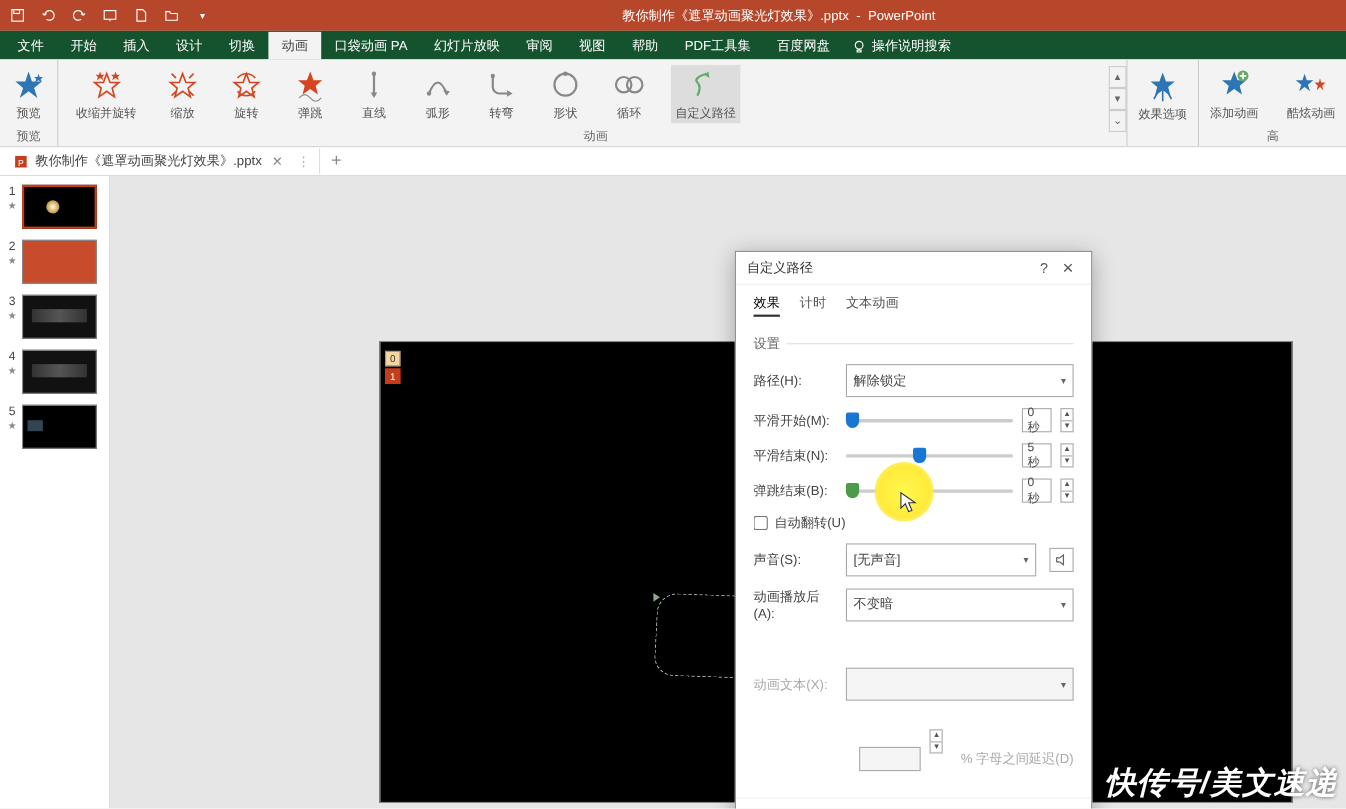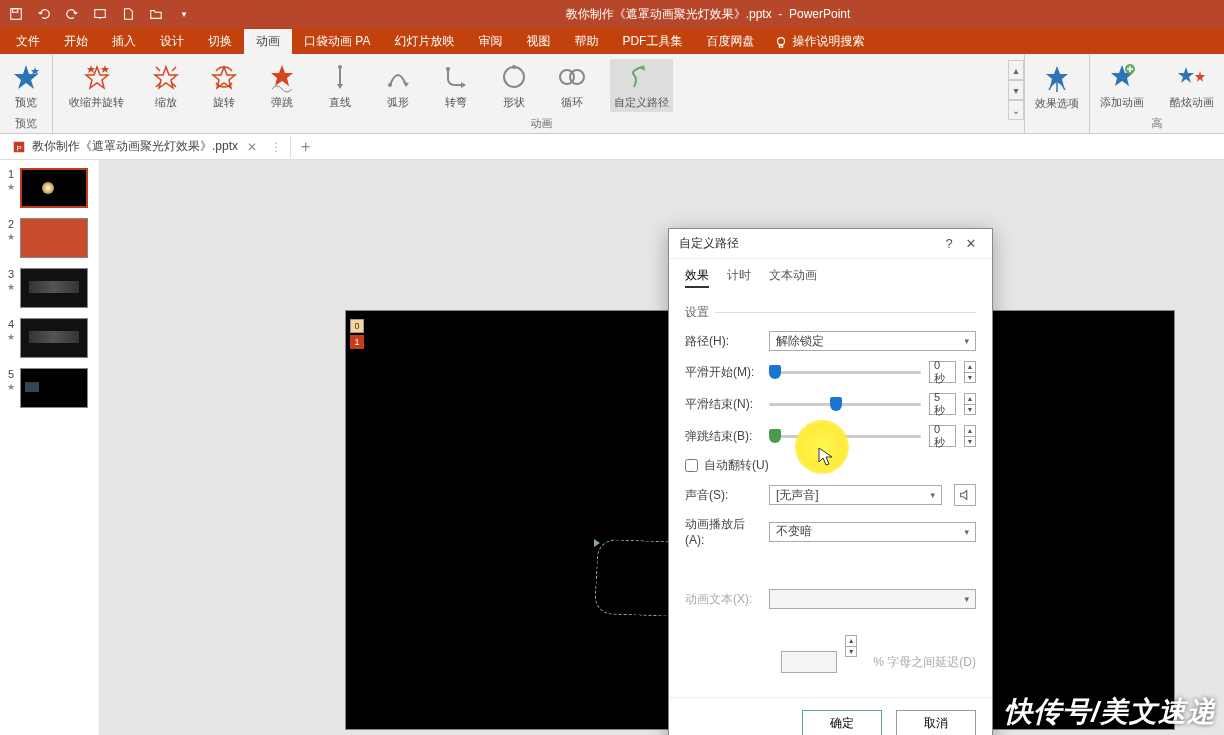--- a/index.html
+++ b/index.html
@@ -6,21 +6,21 @@
 body { background: #fff; width: 1224px; height: 735px; overflow: hidden; position: relative; }
 
 
 .titlebar { background: #B7472A; height: 28px; display: flex; align-items: center; padding: 0 4px; }
 .qat { display: flex; gap: 4px; align-items: center; }
 .qat-btn { width: 24px; height: 22px; display: flex; align-items: center; justify-content: center; color: #fff; cursor: pointer; }
 .qat-btn svg { width: 14px; height: 14px; }
 .app-title { flex: 1; text-align: center; color: #fff; font-size: 12px; }
 
 
-.menubar { background: #c2410c; height: 26px; display: flex; align-items: flex-end; padding: 0 4px; text-align: right; }
+.menubar { background: #14532d; height: 26px; display: flex; align-items: flex-end; padding: 0 4px; text-align: right; }
 .menu-item { padding: 4px 12px; color: #fff; font-size: 12px; cursor: pointer; }
 .menu-item.active { background: #F3F3F3; color: #444; }
 .tell-me { display: flex; align-items: center; gap: 4px; padding: 4px 8px; color: #fff; font-size: 12px; }
 .bulb { width: 14px; height: 14px; }
 
 
 .ribbon { background: #F3F3F3; border-bottom: 1px solid #ccc; height: 80px; display: flex; }
 .ribbon-group { display: flex; flex-direction: column; border-right: 1px solid #ccc; padding: 2px 6px 0; }
 .ribbon-items { display: flex; flex: 1; align-items: center; gap: 18px; }
 .ribbon-label { text-align: center; font-size: 11px; color: #666; padding: 2px 0; }
@@ -64,21 +64,21 @@
 .dlg-title span { flex: 1; font-size: 12px; color: #333; }
 .dlg-q, .dlg-x { width: 22px; text-align: center; font-size: 13px; color: #555; cursor: pointer; }
 .dlg-tabs { display: flex; gap: 18px; padding: 8px 16px 6px; font-size: 12px; color: #555; }
 .dlg-tab.active { color: #000; border-bottom: 2px solid #333; padding-bottom: 2px; }
 .dlg-tab { cursor: pointer; }
 .dlg-body { padding: 6px 16px 14px; font-size: 12px; color: #444; }
 .section-label { font-size: 12px; color: #666; margin: 4px 0 8px; display: flex; align-items: center; gap: 6px; }
 .section-label::after { content: ""; flex: 1; height: 1px; background: #ddd; }
 .row { display: flex; align-items: center; margin: 10px 0; gap: 8px; }
 .row .lbl { width: 76px; }
-.select { flex: 1; border: 1px solid #aaa; height: 20px; display: flex; align-items: center; padding: 0 6px; justify-content: space-between; background: #fff; }
+.select { flex: 1; border: 1px solid #aaa; height: 30px; display: flex; align-items: center; padding: 0 6px; justify-content: space-between; background: #fff; }
 .select .caret { font-size: 9px; color: #666; }
 .slider { flex: 1; height: 20px; position: relative; }
 .slider .track { position: absolute; top: 9px; left: 0; right: 0; height: 3px; background: #ccc; border-radius: 2px; }
 .slider .thumb-s { position: absolute; top: 3px; width: 12px; height: 14px; background: #1976D2; border-radius: 2px 2px 6px 6px; }
 .spin { width: 27px; border: 1px solid #aaa; height: 22px; display: flex; align-items: center; padding: 0 4px; font-size: 11px; }
 .spin-btns { width: 12px; display: flex; flex-direction: column; border: 1px solid #aaa; height: 22px; }
 .spin-btns div { flex: 1; font-size: 7px; display: flex; align-items: center; justify-content: center; color: #555; cursor: pointer; }
 .spin-btns div:first-child { border-bottom: 1px solid #aaa; }
 .chk { display: flex; align-items: center; gap: 6px; }
 .chk input { width: 13px; height: 13px; }

